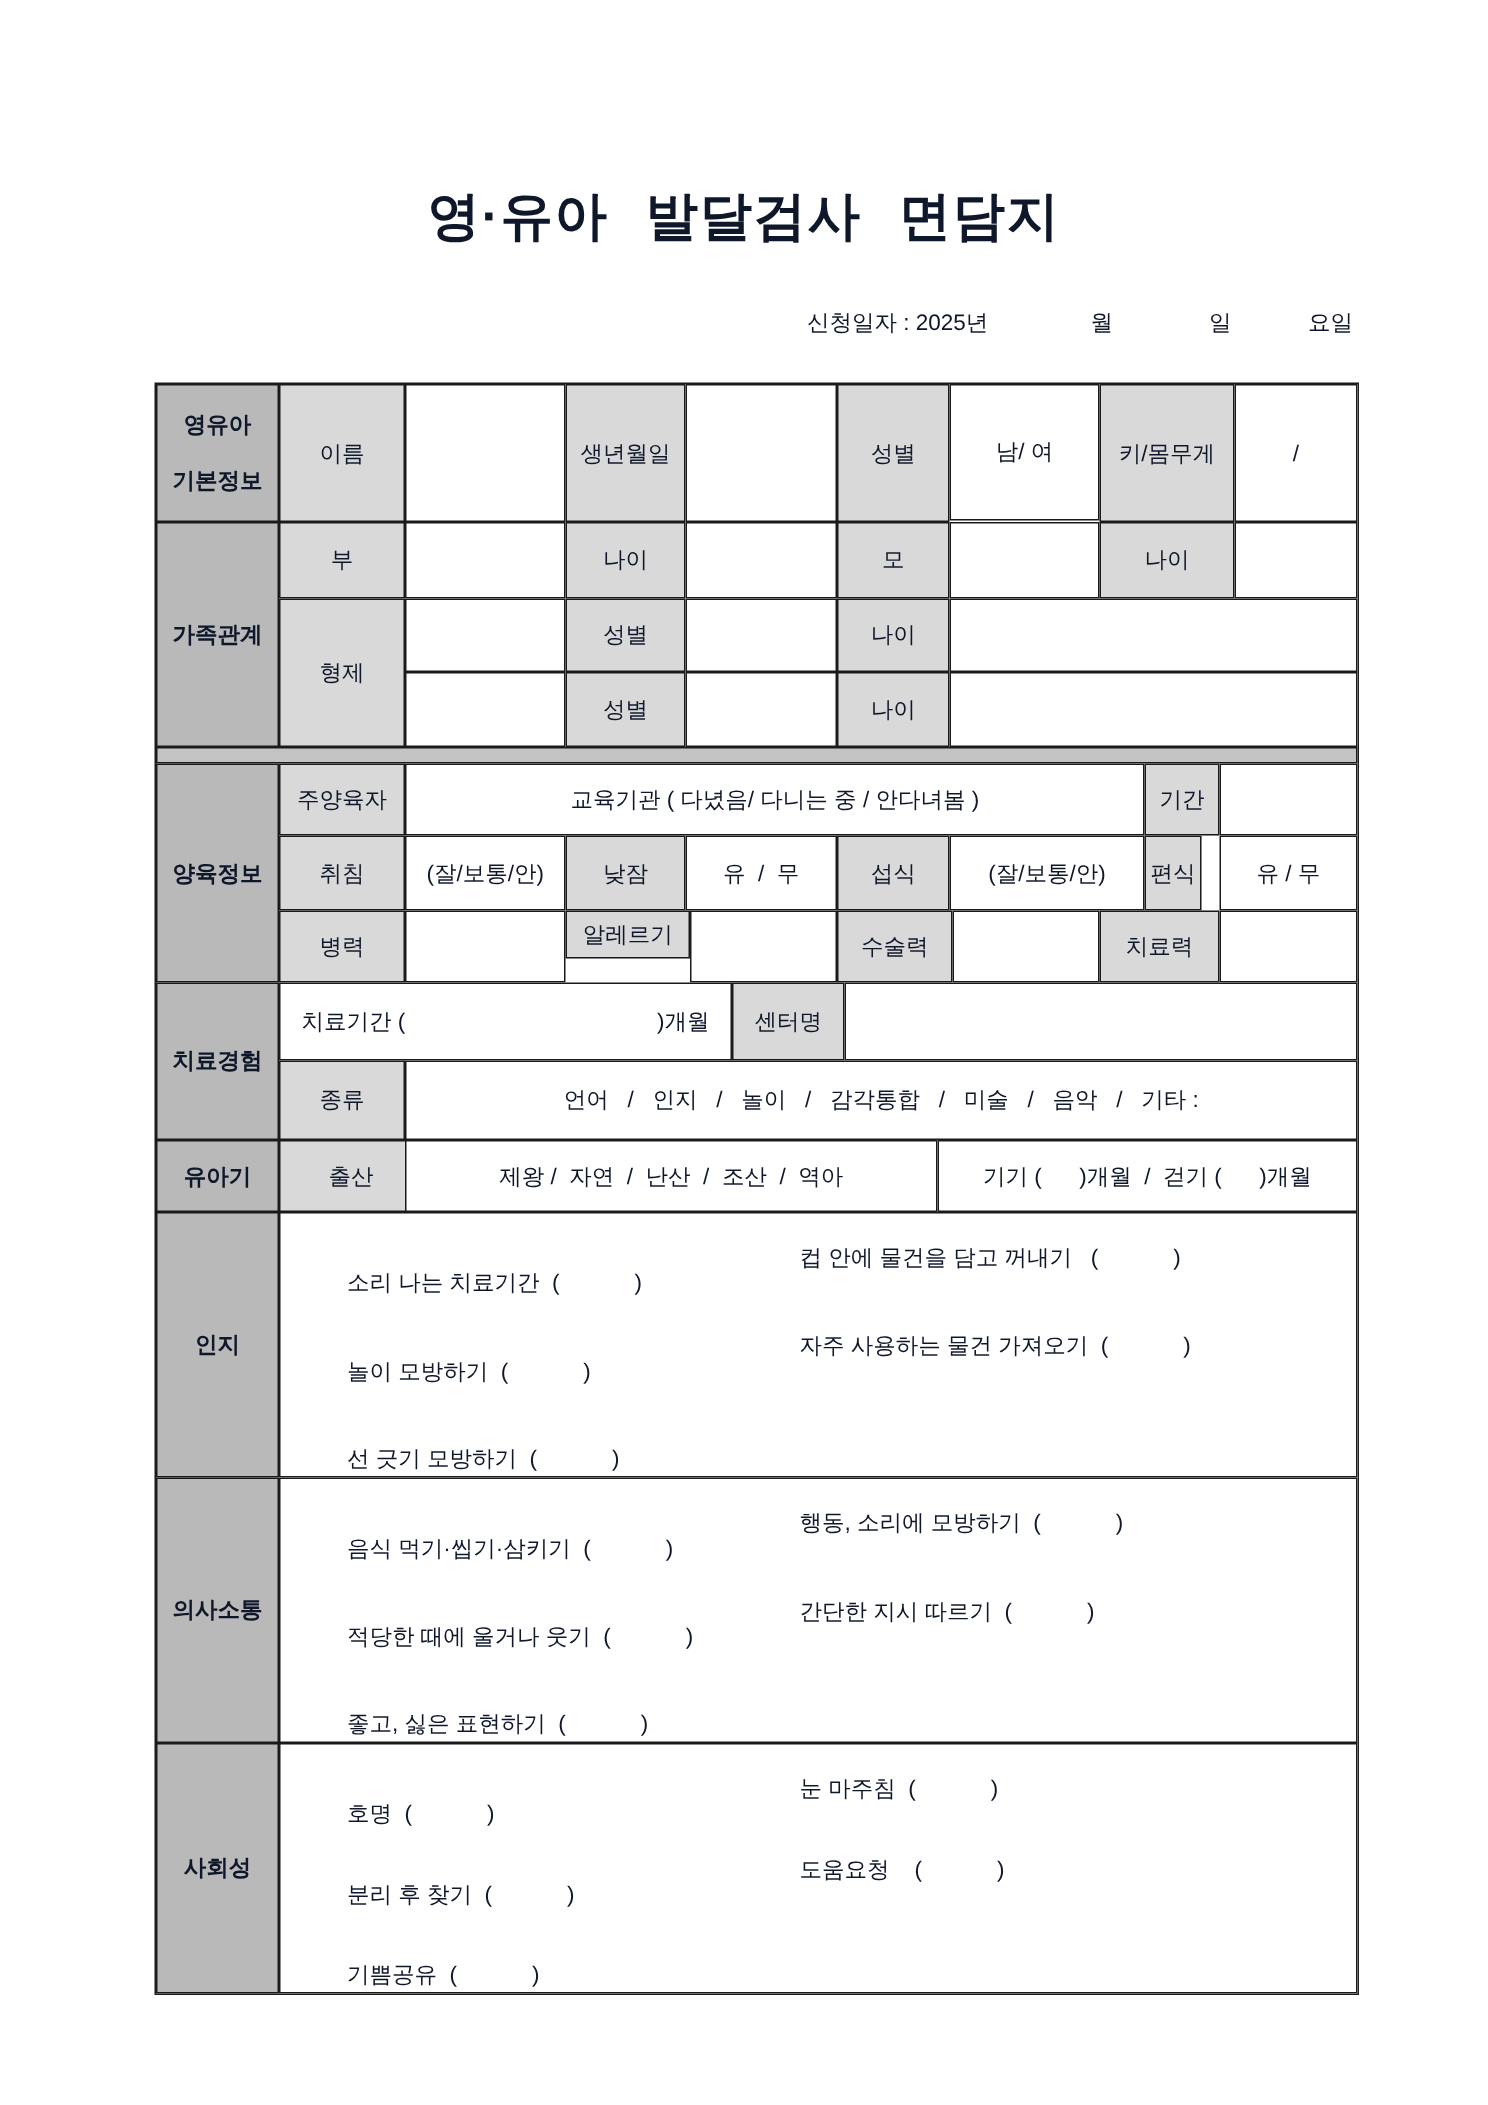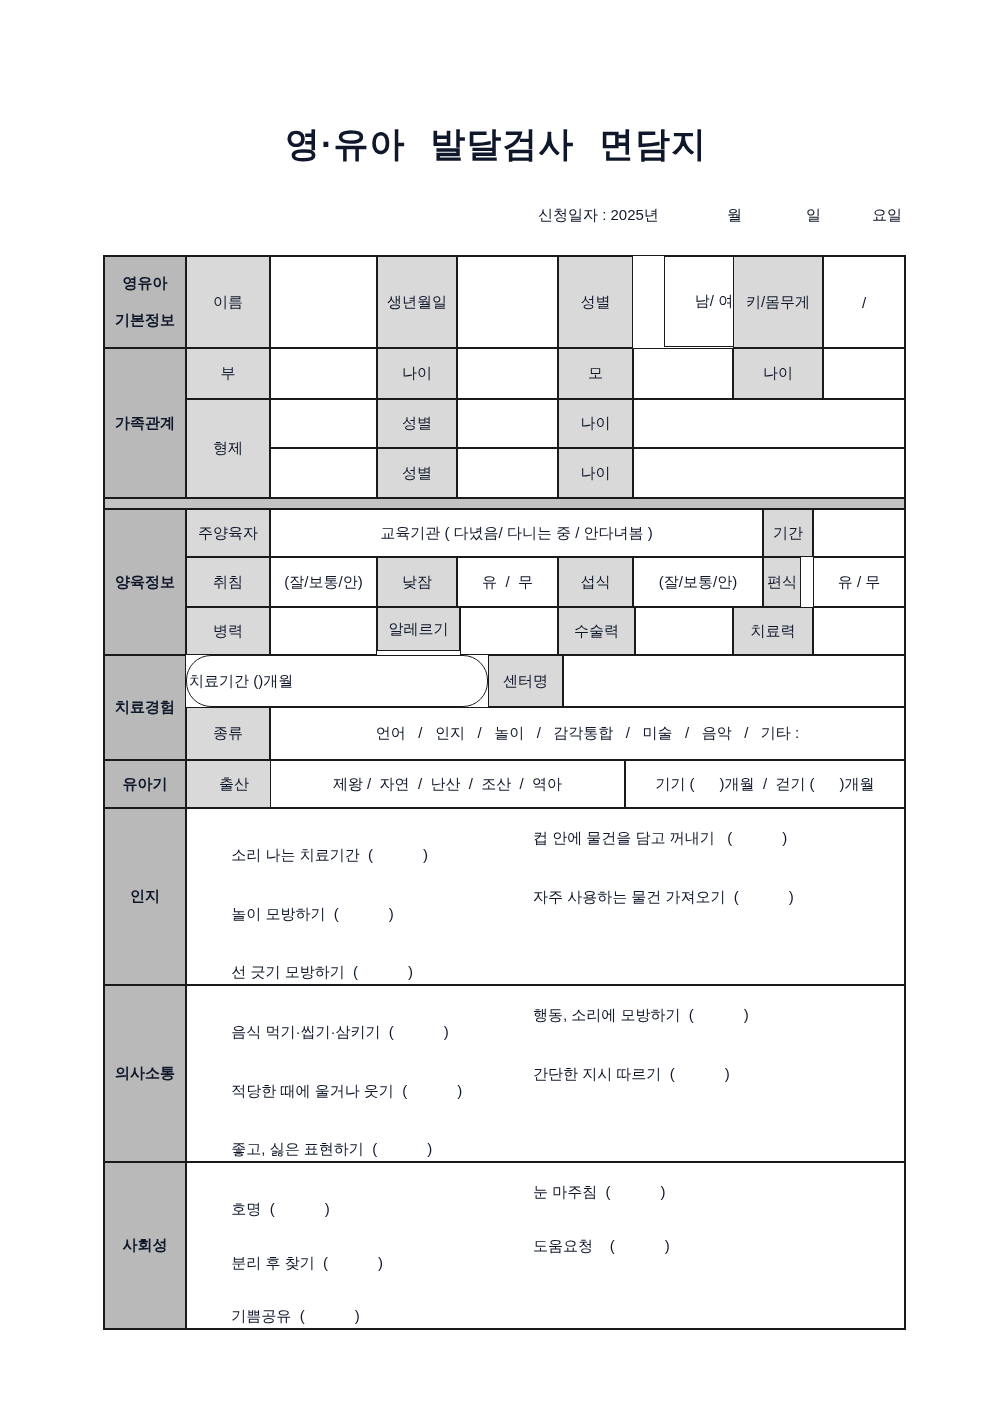--- a/index.html
+++ b/index.html
@@ -8,21 +8,21 @@
   .title{position:absolute;left:0;top:121px;width:992px;text-align:center;
          font-size:35px;font-weight:bold;letter-spacing:1px;word-spacing:14px;white-space:pre;}
   .dateline span{position:absolute;top:206px;font-size:15px;white-space:pre;}
   #form-table{position:absolute;left:104px;top:256px;width:801px;height:1073px;outline:1px solid #1a1a1a;}
   .cell{position:absolute;box-sizing:border-box;border:1px solid #1a1a1a;background:#ffffff;
         display:flex;align-items:center;justify-content:center;font-size:15px;white-space:pre;}
   .hdr{background:#b9b9b9;font-weight:bold;}
   .lbl{background:#d9d9d9;}
   .sep{background:#c3c3c3;}
   .vstack{flex-direction:column;justify-content:space-evenly;}
-  .between{justify-content:flex-start;padding:0 2px;border-radius:25px;}
+  .between{justify-content:space-between;padding:0 14px;}
   .content{flex-direction:column;justify-content:space-between;align-items:stretch;
            padding:20px 0 18px 11px;text-align:left;}
   .cline{position:relative;height:20px;}
   .cline span{white-space:pre;}
   .cline .c2{position:absolute;left:335px;top:0;}
 </style>
 </head>
 <body>
 
 <div class="page">
@@ -40,21 +40,21 @@
 
     <div class="cell hdr vstack" style="left:0;top:0;width:82px;height:92px">
       <span>영유아</span>
       <span>기본정보</span>
     </div>
     <div class="cell lbl" style="left:82px;top:0;width:84px;height:92px">이름</div>
     <div class="cell" style="left:166px;top:0;width:107px;height:92px"></div>
     <div class="cell lbl" style="left:273px;top:0;width:80px;height:92px">생년월일</div>
     <div class="cell" style="left:353px;top:0;width:101px;height:92px"></div>
     <div class="cell lbl" style="left:454px;top:0;width:75px;height:92px">성별</div>
-    <div class="cell" style="left:560px;top:0;width:100px;height:91px">남/ 여</div>
+    <div class="cell" style="left:529px;top:0;width:100px;height:91px">남/ 여</div>
     <div class="cell lbl" style="left:629px;top:0;width:90px;height:92px">키/몸무게</div>
     <div class="cell" style="left:719px;top:0;width:82px;height:92px">/</div>
 
     <div class="cell hdr" style="left:0;top:92px;width:82px;height:150px">가족관계</div>
     <div class="cell lbl" style="left:82px;top:92px;width:84px;height:51px">부</div>
     <div class="cell" style="left:166px;top:92px;width:107px;height:51px"></div>
     <div class="cell lbl" style="left:273px;top:92px;width:80px;height:51px">나이</div>
     <div class="cell" style="left:353px;top:92px;width:101px;height:51px"></div>
     <div class="cell lbl" style="left:454px;top:92px;width:75px;height:51px">모</div>
     <div class="cell" style="left:529px;top:92px;width:100px;height:51px"></div>
@@ -85,21 +85,21 @@
     <div class="cell" style="left:166px;top:301px;width:107px;height:50px">(잘/보통/안)</div>
     <div class="cell lbl" style="left:273px;top:301px;width:80px;height:50px">낮잠</div>
     <div class="cell" style="left:353px;top:301px;width:101px;height:50px">유  /  무</div>
     <div class="cell lbl" style="left:454px;top:301px;width:75px;height:50px">섭식</div>
     <div class="cell" style="left:529px;top:301px;width:130px;height:50px">(잘/보통/안)</div>
     <div class="cell lbl" style="left:659px;top:301px;width:38px;height:50px">편식</div>
     <div class="cell" style="left:709px;top:301px;width:92px;height:50px">유 / 무</div>
 
     <div class="cell lbl" style="left:82px;top:351px;width:84px;height:48px">병력</div>
     <div class="cell" style="left:166px;top:351px;width:107px;height:48px"></div>
-    <div class="cell lbl" style="left:273px;top:351px;width:83px;height:44px">알레르기</div>
+    <div class="cell lbl" style="left:273px;top:351px;width:83px;height:32px">알레르기</div>
     <div class="cell" style="left:356px;top:351px;width:98px;height:48px"></div>
     <div class="cell lbl" style="left:454px;top:351px;width:77px;height:48px">수술력</div>
     <div class="cell" style="left:531px;top:351px;width:98px;height:48px"></div>
     <div class="cell lbl" style="left:629px;top:351px;width:80px;height:48px">치료력</div>
     <div class="cell" style="left:709px;top:351px;width:92px;height:48px"></div>
 
     <div class="cell hdr" style="left:0;top:399px;width:82px;height:105px">치료경험</div>
     <div class="cell between" style="left:82px;top:399px;width:302px;height:52px">
       <span>치료기간 (</span>
       <span>)개월</span>

